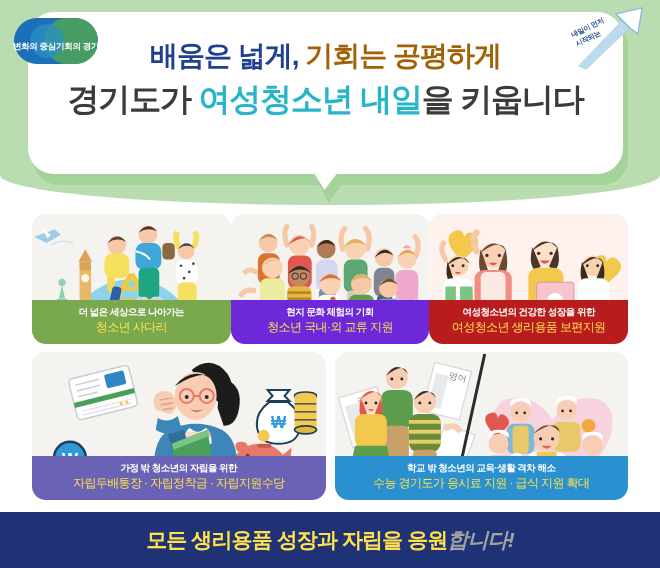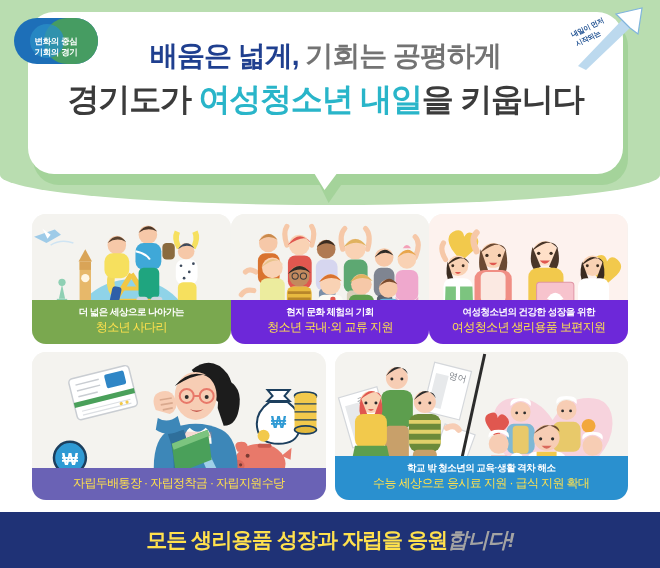--- a/index.html
+++ b/index.html
@@ -55,21 +55,21 @@
   }
   .logo-left .blob2 {
     position: absolute; left: 30px; top: 0; width: 54px; height: 46px;
     background: #4aa05a; border-radius: 23px; opacity: .92;
   }
   .logo-left .blob3 {
     position: absolute; left: 16px; top: 6px; width: 34px; height: 34px;
     background: #2a8fc7; border-radius: 50%; opacity: .75;
   }
   .logo-left .ltext {
-    position: absolute; inset: 0; display: flex; flex-direction: column;
+    position: absolute; inset: 0; display: flex; 
     align-items: center; justify-content: center;
     color: #ffffff; font-size: 8.5px; font-weight: bold;
     line-height: 1.35; letter-spacing: -0.3px; white-space: nowrap; margin-top: 12px;
   }
 
   .logo-right {
     position: absolute; right: 12px; top: 4px;
     width: 76px; height: 66px; z-index: 6;
   }
   .logo-right .arrow-svg { position: absolute; inset: 0; }
@@ -88,21 +88,21 @@
   }
   .headline .l1 {
     font-size: 28px; font-weight: bold; letter-spacing: -1px;
     line-height: 1.25; white-space: nowrap;
   }
   .headline .l2 {
     font-size: 32px; font-weight: bold; letter-spacing: -1.2px;
     line-height: 1.3; margin-top: 6px; white-space: nowrap;
   }
   .navy  { color: #1f3f8f; }
-  .green { color: #737373; }
+  .green { color: #a16207; }
   .gray  { color: #3b3b3b; }
   .teal  { color: #29b5c9; }
 
   
   .cards-top {
     position: absolute; left: 32px; top: 214px;
     width: 596px; height: 130px;
     display: flex; 
   }
   .cards-bottom {
@@ -123,21 +123,21 @@
     color: #ffffff; font-size: 9.5px; font-weight: bold;
     letter-spacing: -0.5px; line-height: 1.3; white-space: nowrap;
   }
   .caption .main {
     color: #ffe14d; font-size: 12px; font-weight: normal;
     letter-spacing: -0.6px; line-height: 1.3; margin-top: 2px;
     white-space: nowrap;
   }
   .cap-green  { background: #7aa84f; }
   .cap-khaki  { background: #6d28d9; }
-  .cap-coral  { background: #6d28d9; }
+  .cap-coral  { background: #b91c1c; }
   .cap-purple { background: #6a62b5; }
   .cap-blue   { background: #2a90cf; }
 
   
   .footer {
     position: absolute; left: 0; bottom: 0; width: 660px; height: 56px;
     background: #1f3276; display: flex;
     align-items: center; justify-content: center;
   }
   .footer .ftext {
@@ -527,20 +527,21 @@
             <path d="M126 66 q10 6 20 -2 l4 14 q-14 8 -26 0z" fill="#3d87b8"></path>
           </g>
           <g>
             <path d="M140 92 l36 -14 l4 30 l-36 14z" fill="#4aa05a"></path>
             <path d="M140 92 l36 -14 l2 6 l-36 14z" fill="#7cc47f"></path>
             <path d="M144 120 q16 10 34 -2 l2 12 q-18 12 -38 0z" fill="#f7cdb4"></path>
           </g>
         </g>
       </svg>
       <div class="caption cap-purple">
+        <div class="sub">가정 밖 청소년의 자립을 위한</div>
         <div class="main">자립두배통장 · 자립정착금 · 자립지원수당</div>
       </div>
     </div>
 
     <div class="card">
       <svg class="art" viewBox="0 0 294 148" preserveAspectRatio="xMidYMid slice">
         <rect width="294" height="148" fill="#f4f3ef"></rect>
 
         <g transform="rotate(-16 34 58)">
           <rect x="8" y="38" width="40" height="52" fill="#ffffff" stroke="#d4d7db" stroke-width="1.2"></rect>
@@ -658,21 +659,21 @@
           <g fill="#7cc47f">
             <circle cx="232" cy="144" r="2"></circle>
               <circle cx="240" cy="142" r="2"></circle>
             <circle cx="250" cy="145" r="2"></circle>
               <circle cx="258" cy="142" r="2"></circle>
           </g>
         </g>
       </svg>
       <div class="caption cap-blue">
         <div class="sub">학교 밖 청소년의 교육·생활 격차 해소</div>
-        <div class="main">수능 세상으로 응시료 지원 · 급식 지원 확대</div>
+        <div class="main">수능 경기도가 응시료 지원 · 급식 지원 확대</div>
       </div>
     </div>
   </div>
 
   <div class="footer">
     <div class="ftext">
       <span class="fy">모든 생리용품 성장과 자립을 응원</span><span class="fw">합니다!</span>
     </div>
   </div>
 

